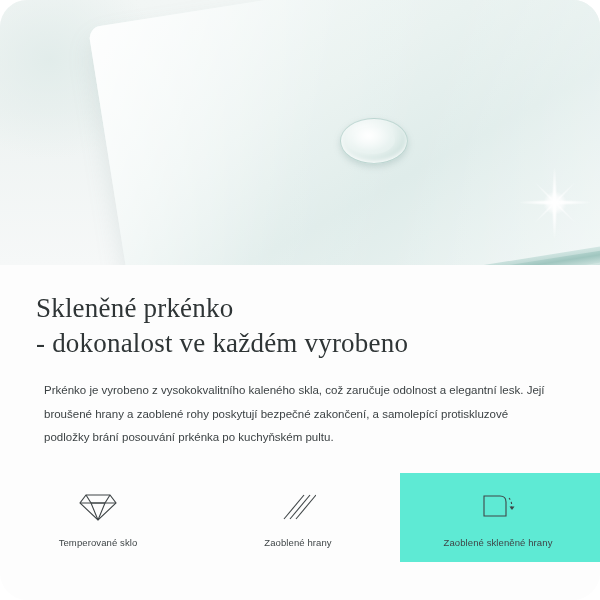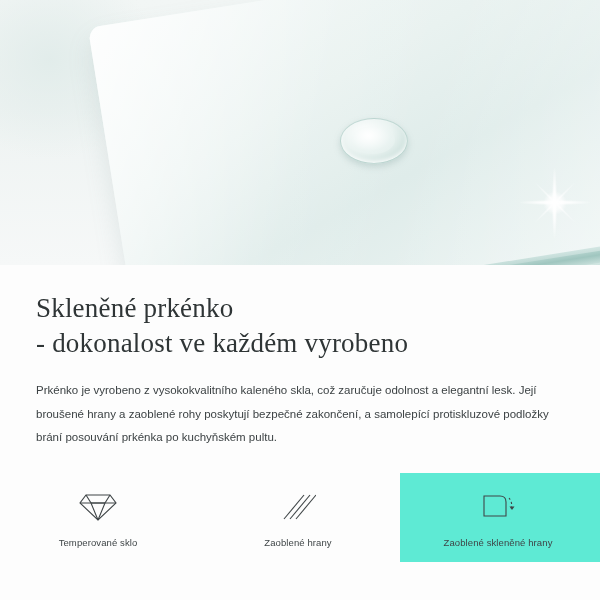--- a/index.html
+++ b/index.html
@@ -12,20 +12,21 @@
     background: #ffffff;
     font-family: "Liberation Sans", sans-serif;
     overflow: hidden;
   }
   .page {
     position: relative;
     width: 600px;
     height: 600px;
     background: #fdfdfd;
     overflow: hidden;
+    border-radius: 27px;
   }
 
   
   .hero {
     position: relative;
     width: 600px;
     height: 265px;
     background: linear-gradient(180deg, #f2f6f5 0%, #eef3f2 40%, #f6f8f8 100%);
     overflow: hidden;
   }
@@ -152,21 +153,21 @@
     margin: 0 0 18px 0;
     letter-spacing: 0.2px;
   }
   .headline .line {
     display: block;
   }
   .body-copy {
     font-size: 11.5px;
     line-height: 2.05;
     color: #3c4244;
-    margin: 0;
+    margin: 8px;
     max-width: 540px;
   }
 
   
   .features {
     position: absolute;
     left: 0;
     bottom: 38px;
     width: 600px;
     display: flex;

